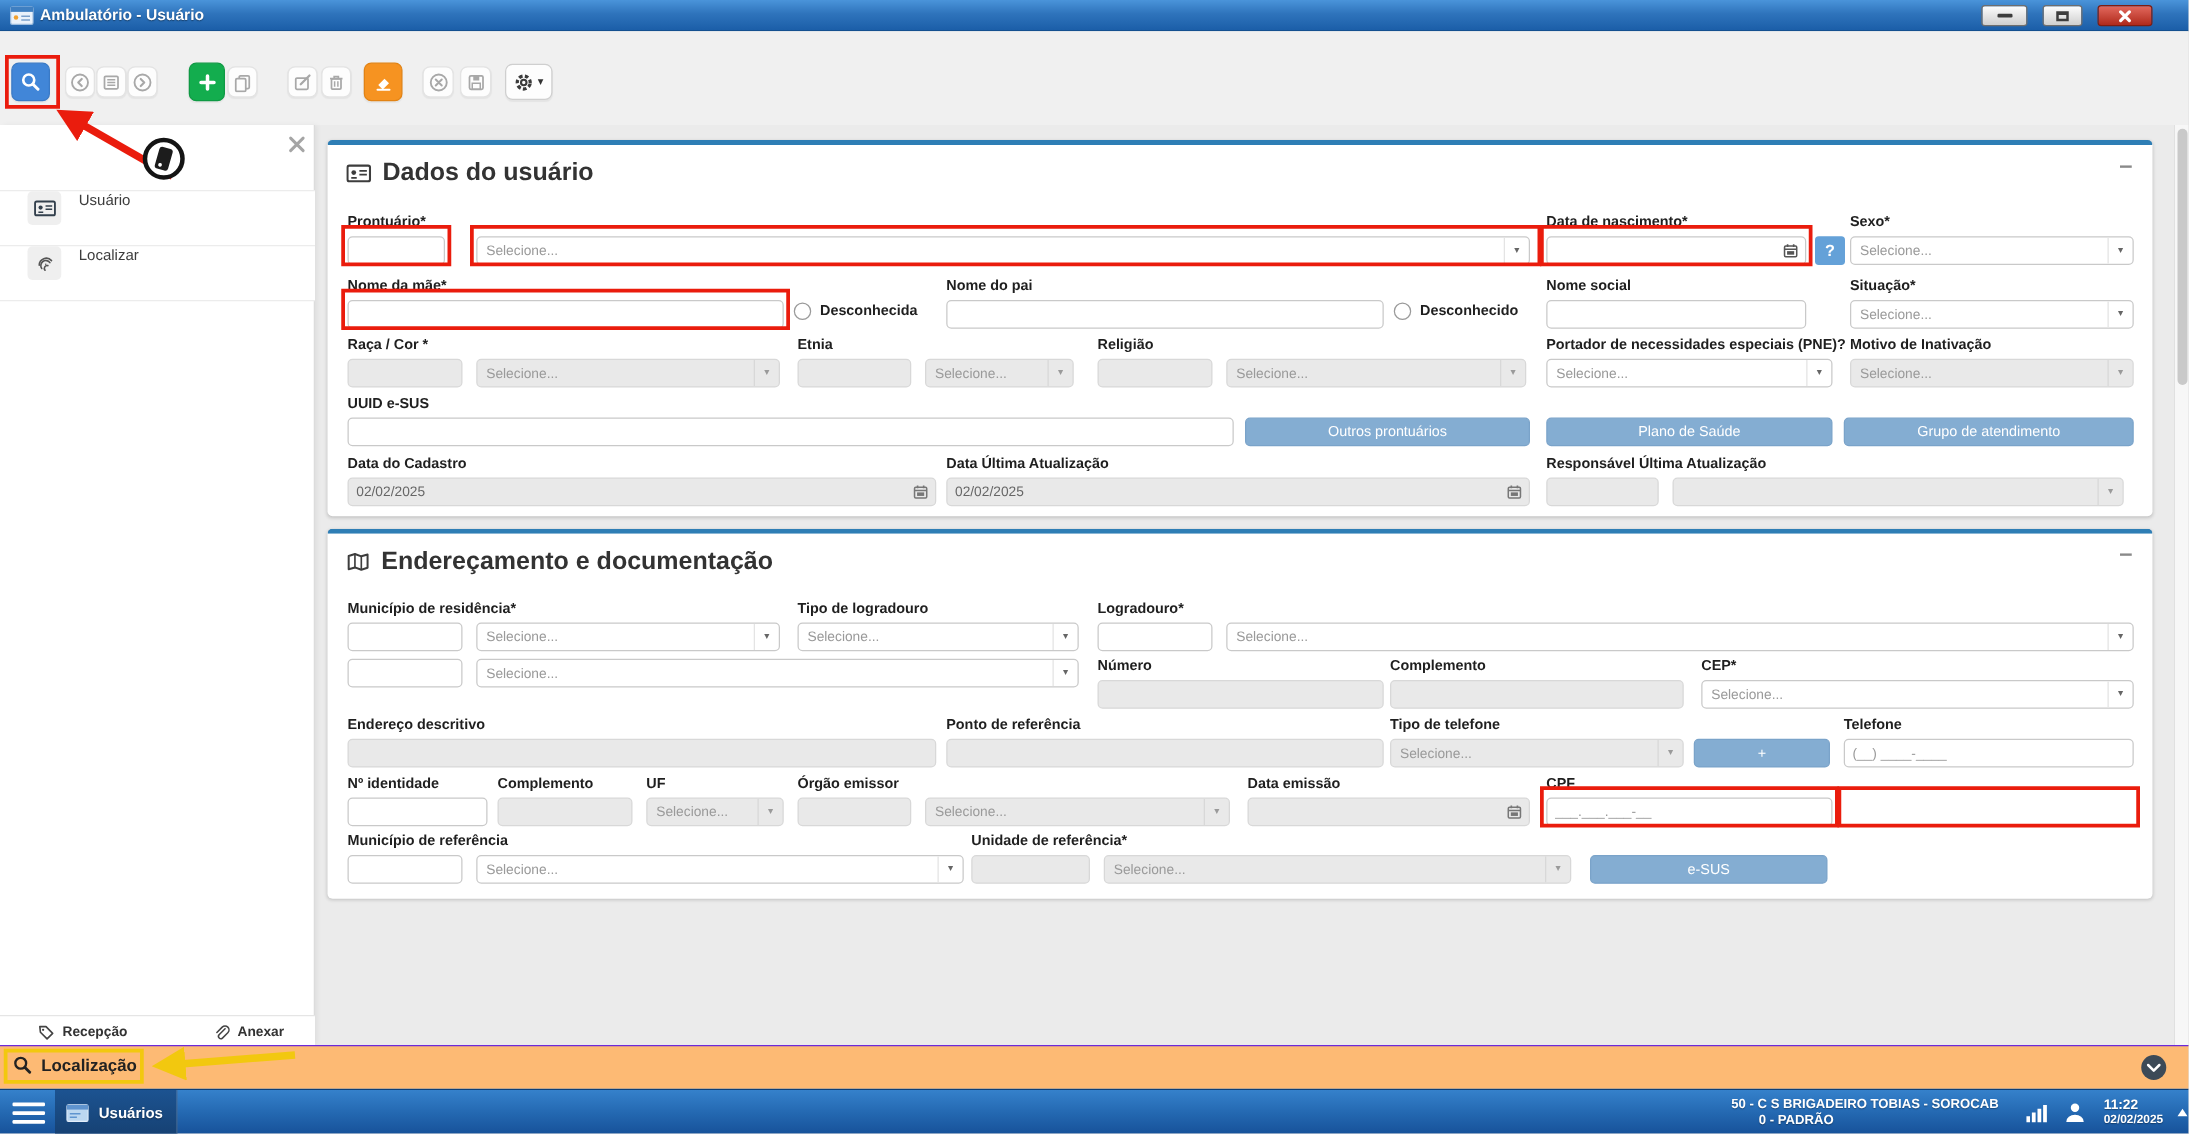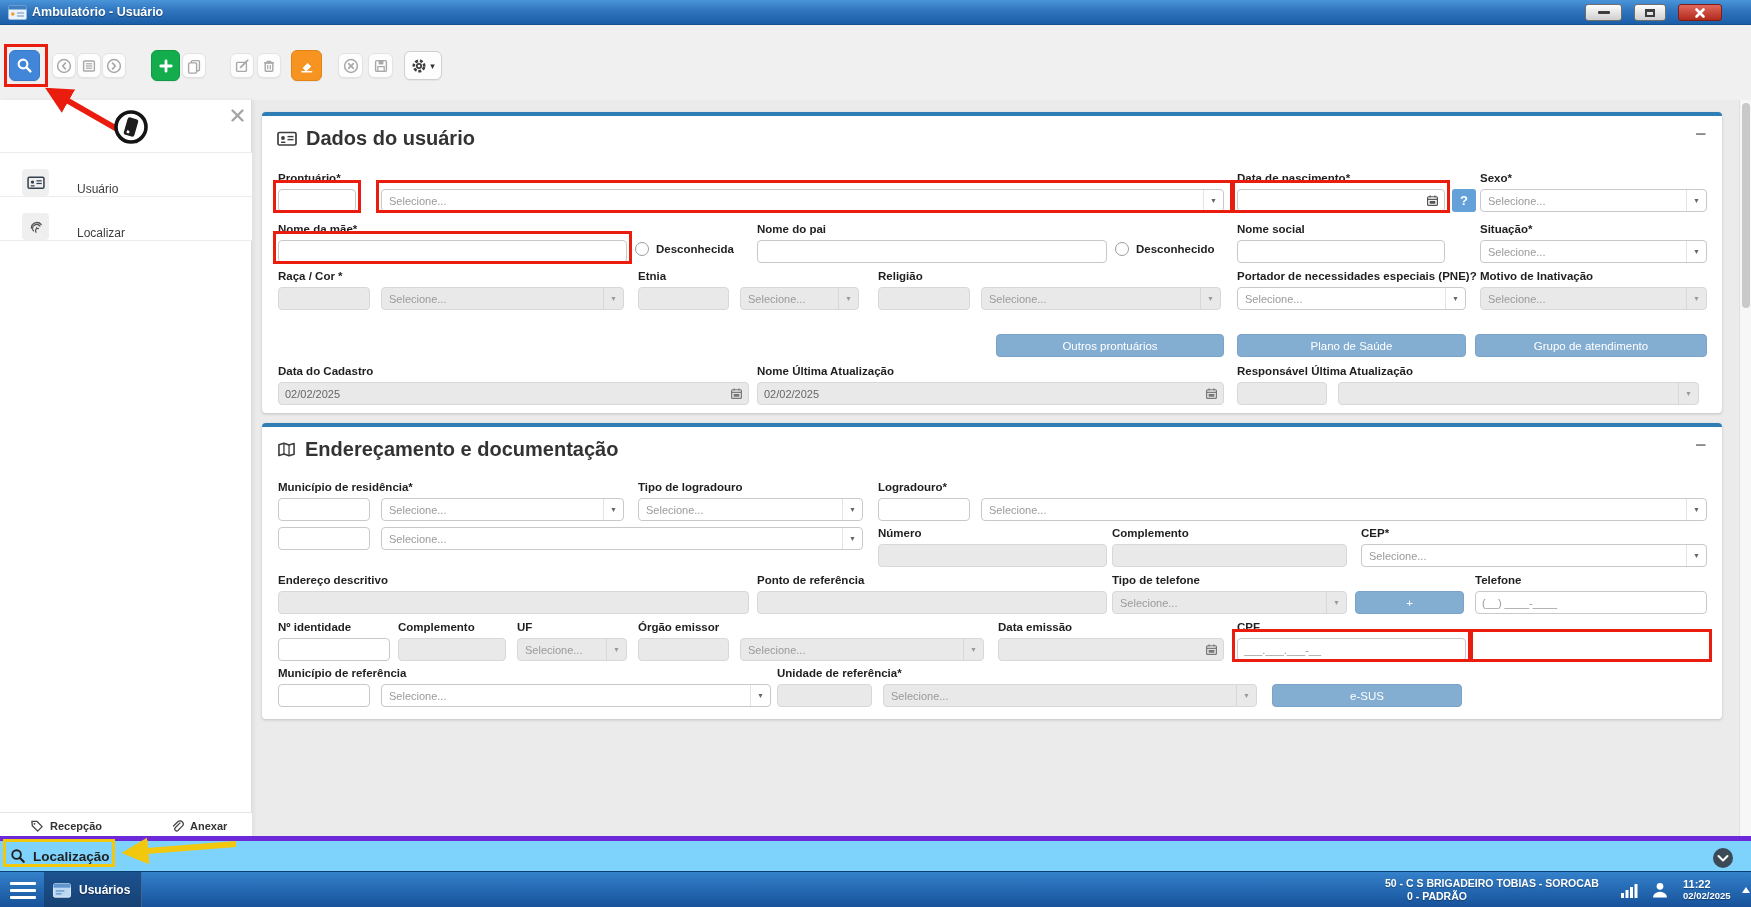--- a/index.html
+++ b/index.html
@@ -22,21 +22,21 @@
   .toolzone{position:absolute;left:0;top:25px;width:1751px;height:75px;background:#f0f0f0}
   .tbtn{position:absolute;background:#fdfdfd;border:1px solid #e3e3e3;border-radius:6px;
     display:flex;align-items:center;justify-content:center;box-shadow:0 1px 1px rgba(0,0,0,.05)}
   .tbtn.blue{background:#4186d8;border-color:#3a7ac6}
   .tbtn.green{background:#13ad4e;border-color:#0f9a44}
   .tbtn.orange{background:#f69321;border-color:#e28314}
 
   
   .sidebar{position:absolute;left:0;top:100px;width:252px;height:736px;background:#fff;border-right:1px solid #dcdcdc;box-shadow:2px 0 4px rgba(0,0,0,.05)}
   .sb-close{position:absolute;left:230px;top:8px;cursor:pointer}
-  .sb-item{position:absolute;left:0;width:252px;height:44px;display:flex;align-items:flex-end;gap:28px;padding-left:22px;background:#fff;border-top:1px solid #ececec}
+  .sb-item{position:absolute;left:0;width:252px;height:44px;display:flex;align-items:flex-start;gap:14px;padding-left:22px;background:#fff;border-top:1px solid #ececec}
   .sb-item .ibox{width:27px;height:27px;background:#efefef;border-radius:4px;display:flex;align-items:center;justify-content:center}
   .sb-item .sb-lbl{font-size:12px;color:#3c3c3c}
   .sb-sep{position:absolute;left:0;width:252px;height:1px;background:#ececec}
   .sb-foot{position:absolute;top:712px;left:0;width:252px;height:24px;border-top:1px solid #e5e5e5;background:#fff}
   .sb-foot .fgrp{position:absolute;top:6px;display:flex;align-items:center;gap:6px;font-size:11px;font-weight:bold;color:#333;cursor:pointer}
 
   
   .main-bg{position:absolute;left:252px;top:100px;width:1487px;height:736px;background:#ebebeb}
   .vscroll{position:absolute;left:1739px;top:100px;width:12px;height:736px;background:#f7f7f7;border-left:1px solid #e0e0e0}
   .vscroll .thumb{position:absolute;left:2px;top:3px;width:8px;height:205px;background:#c9c9c9;border-radius:4px}
@@ -58,21 +58,21 @@
   .sel.dis .caret{color:#9a9a9a;border-left-color:#d8d8d8}
   .datewrap{position:relative;width:100%}
   .datewrap .cal{position:absolute;right:6px;top:5px;pointer-events:none}
   .btn-blue{position:absolute;height:23px;background:#84add2;border:1px solid #7aa3c9;border-radius:4px;color:#fff;font-size:11.5px;display:flex;align-items:center;justify-content:center;cursor:pointer}
   .radio-g{position:absolute;display:flex;align-items:center;gap:7px}
   .radio{width:14px;height:14px;border:1px solid #9a9a9a;border-radius:50%;background:#fff;cursor:pointer}
   .radio-lbl{font-size:11.5px;font-weight:bold;color:#1f1f1f}
   .help-btn{position:absolute;width:24px;height:23px;background:#64a1d8;border-radius:3px;color:#fff;font-weight:bold;font-size:13px;display:flex;align-items:center;justify-content:center;cursor:pointer}
 
   
-  .bottombar{position:absolute;left:0;top:836px;width:1751px;height:35px;background:#7dd3fc;border-top:5px solid #6d28d9}
+  .bottombar{position:absolute;left:0;top:836px;width:1751px;height:35px;background:#fdba74;border-top:1px solid #6d28d9}
   .loc{position:absolute;left:10px;top:7px;display:flex;align-items:center;gap:7px;cursor:pointer}
   .loc .loc-lbl{font-size:13.5px;font-weight:bold;color:#222}
   .chev{position:absolute;left:1712px;top:6px;cursor:pointer}
 
   
   .taskbar{position:absolute;left:0;top:871px;width:1751px;height:36px;
     background:linear-gradient(180deg,#3581cb 0%,#2367b0 55%,#17529a 100%);border-top:1px solid #0d3f77}
   .burger{position:absolute;left:10px;top:10px;width:26px;height:17px;display:flex;flex-direction:column;justify-content:space-between;cursor:pointer}
   .burger div{height:3px;background:#fff;border-radius:1px}
   .tb-app{position:absolute;left:44px;top:0;height:36px;width:98px;background:linear-gradient(#1c5391,#164173);display:flex;align-items:center;gap:8px;padding-left:9px;cursor:pointer;border-right:1px solid rgba(255,255,255,.18)}
@@ -360,20 +360,24 @@
         </div>
     </div>
     <div class="fld" style="left:1218px;top:154px;width:227px">
       <span class="lbl">Motivo de Inativação</span>
       <div class="sel dis">
           <span>Selecione...</span>
           <span class="caret">▼</span>
         </div>
     </div>
 
+    <div class="fld" style="left:16px;top:201px;width:709px">
+      <span class="lbl">UUID e-SUS</span>
+      <input class="inp" style="">
+    </div>
     <div class="btn-blue" style="left:734px;top:218px;width:228px">
         <span>Outros prontuários</span>
       </div>
     <div class="btn-blue" style="left:975px;top:218px;width:229px">
         <span>Plano de Saúde</span>
       </div>
     <div class="btn-blue" style="left:1213px;top:218px;width:232px">
         <span>Grupo de atendimento</span>
       </div>
 
@@ -383,21 +387,21 @@
         <svg class="cal icon" width="13" height="13" viewBox="0 0 16 16">
             <rect x="2" y="3.4" width="12" height="10.6" rx="1.2" fill="none" stroke="#777" stroke-width="1.5"></rect>
             <line x1="2" y1="6.6" x2="14" y2="6.6" stroke="#777" stroke-width="1.5"></line>
             <line x1="5" y1="1.8" x2="5" y2="4.4" stroke="#777" stroke-width="1.6"></line>
             <line x1="11" y1="1.8" x2="11" y2="4.4" stroke="#777" stroke-width="1.6"></line>
             <rect x="4.5" y="8.5" width="7" height="3.5" fill="#777"></rect>
           </svg>
       </div>
     </div>
     <div class="fld" style="left:495px;top:249px;width:467px">
-      <span class="lbl">Nome Última Atualização</span>
+      <span class="lbl">Data Última Atualização</span>
       <div class="datewrap"><input class="inp dis" value="02/02/2025" style="">
         <svg class="cal icon" width="13" height="13" viewBox="0 0 16 16">
             <rect x="2" y="3.4" width="12" height="10.6" rx="1.2" fill="none" stroke="#777" stroke-width="1.5"></rect>
             <line x1="2" y1="6.6" x2="14" y2="6.6" stroke="#777" stroke-width="1.5"></line>
             <line x1="5" y1="1.8" x2="5" y2="4.4" stroke="#777" stroke-width="1.6"></line>
             <line x1="11" y1="1.8" x2="11" y2="4.4" stroke="#777" stroke-width="1.6"></line>
             <rect x="4.5" y="8.5" width="7" height="3.5" fill="#777"></rect>
           </svg>
       </div>
     </div>

